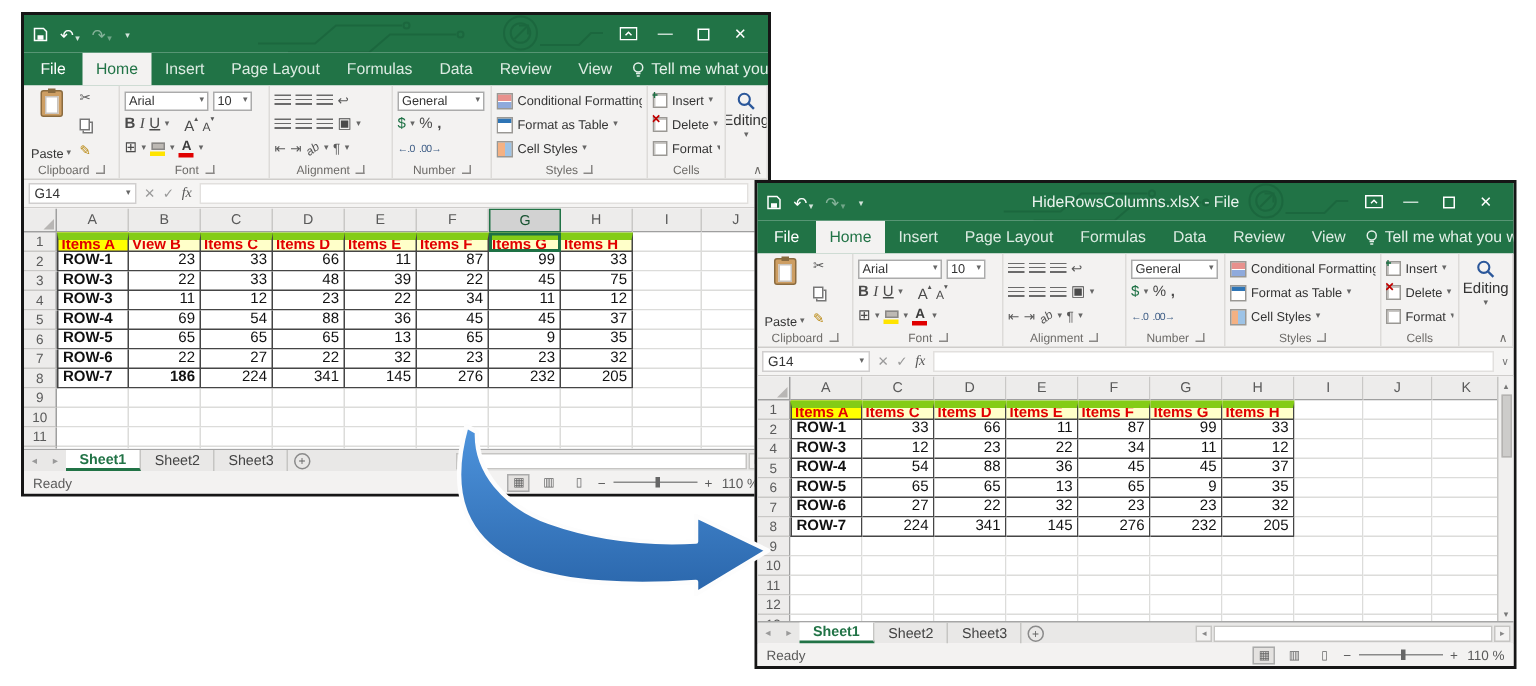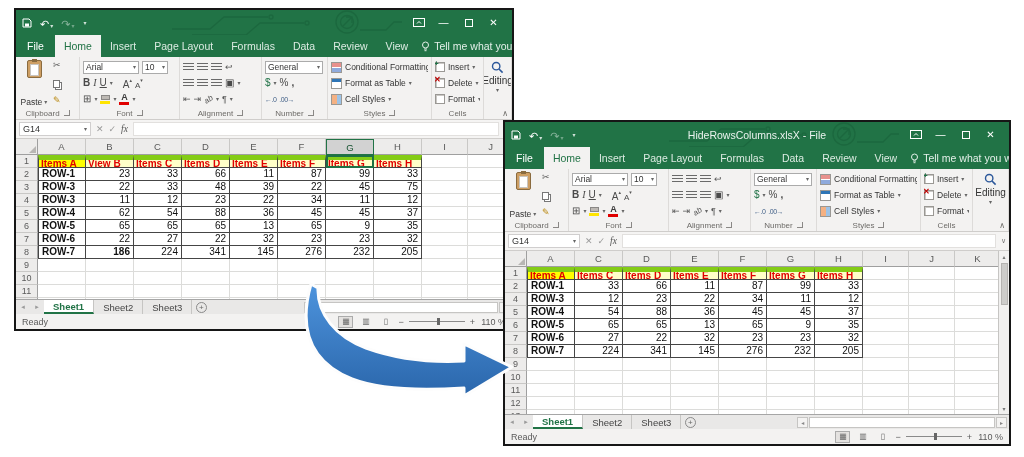--- a/index.html
+++ b/index.html
@@ -504,21 +504,21 @@
             <div class="cell tc num" style="width: 48px; flex: 0 0 48px;">22</div>
             <div class="cell tc num" style="width: 48px; flex: 0 0 48px;">34</div>
             <div class="cell tc num" style="width: 48px; flex: 0 0 48px;">11</div>
             <div class="cell tc num" style="width: 48px; flex: 0 0 48px;">12</div>
             <div class="cell ec" style="width: 46px; flex: 0 0 46px;"></div>
             <div class="cell ec" style="width: 46px; flex: 0 0 46px;"></div>
           </div>
           <div class="grow">
             <div class="rh">5</div>
             <div class="cell tc rowlabel bl" style="width: 48px; flex: 0 0 48px;">ROW-4</div>
-            <div class="cell tc num" style="width: 48px; flex: 0 0 48px;">62</div>
+            <div class="cell tc num" style="width: 48px; flex: 0 0 48px;">69</div>
             <div class="cell tc num" style="width: 48px; flex: 0 0 48px;">54</div>
             <div class="cell tc num" style="width: 48px; flex: 0 0 48px;">88</div>
             <div class="cell tc num" style="width: 48px; flex: 0 0 48px;">36</div>
             <div class="cell tc num" style="width: 48px; flex: 0 0 48px;">45</div>
             <div class="cell tc num" style="width: 48px; flex: 0 0 48px;">45</div>
             <div class="cell tc num" style="width: 48px; flex: 0 0 48px;">37</div>
             <div class="cell ec" style="width: 46px; flex: 0 0 46px;"></div>
             <div class="cell ec" style="width: 46px; flex: 0 0 46px;"></div>
           </div>
           <div class="grow">

